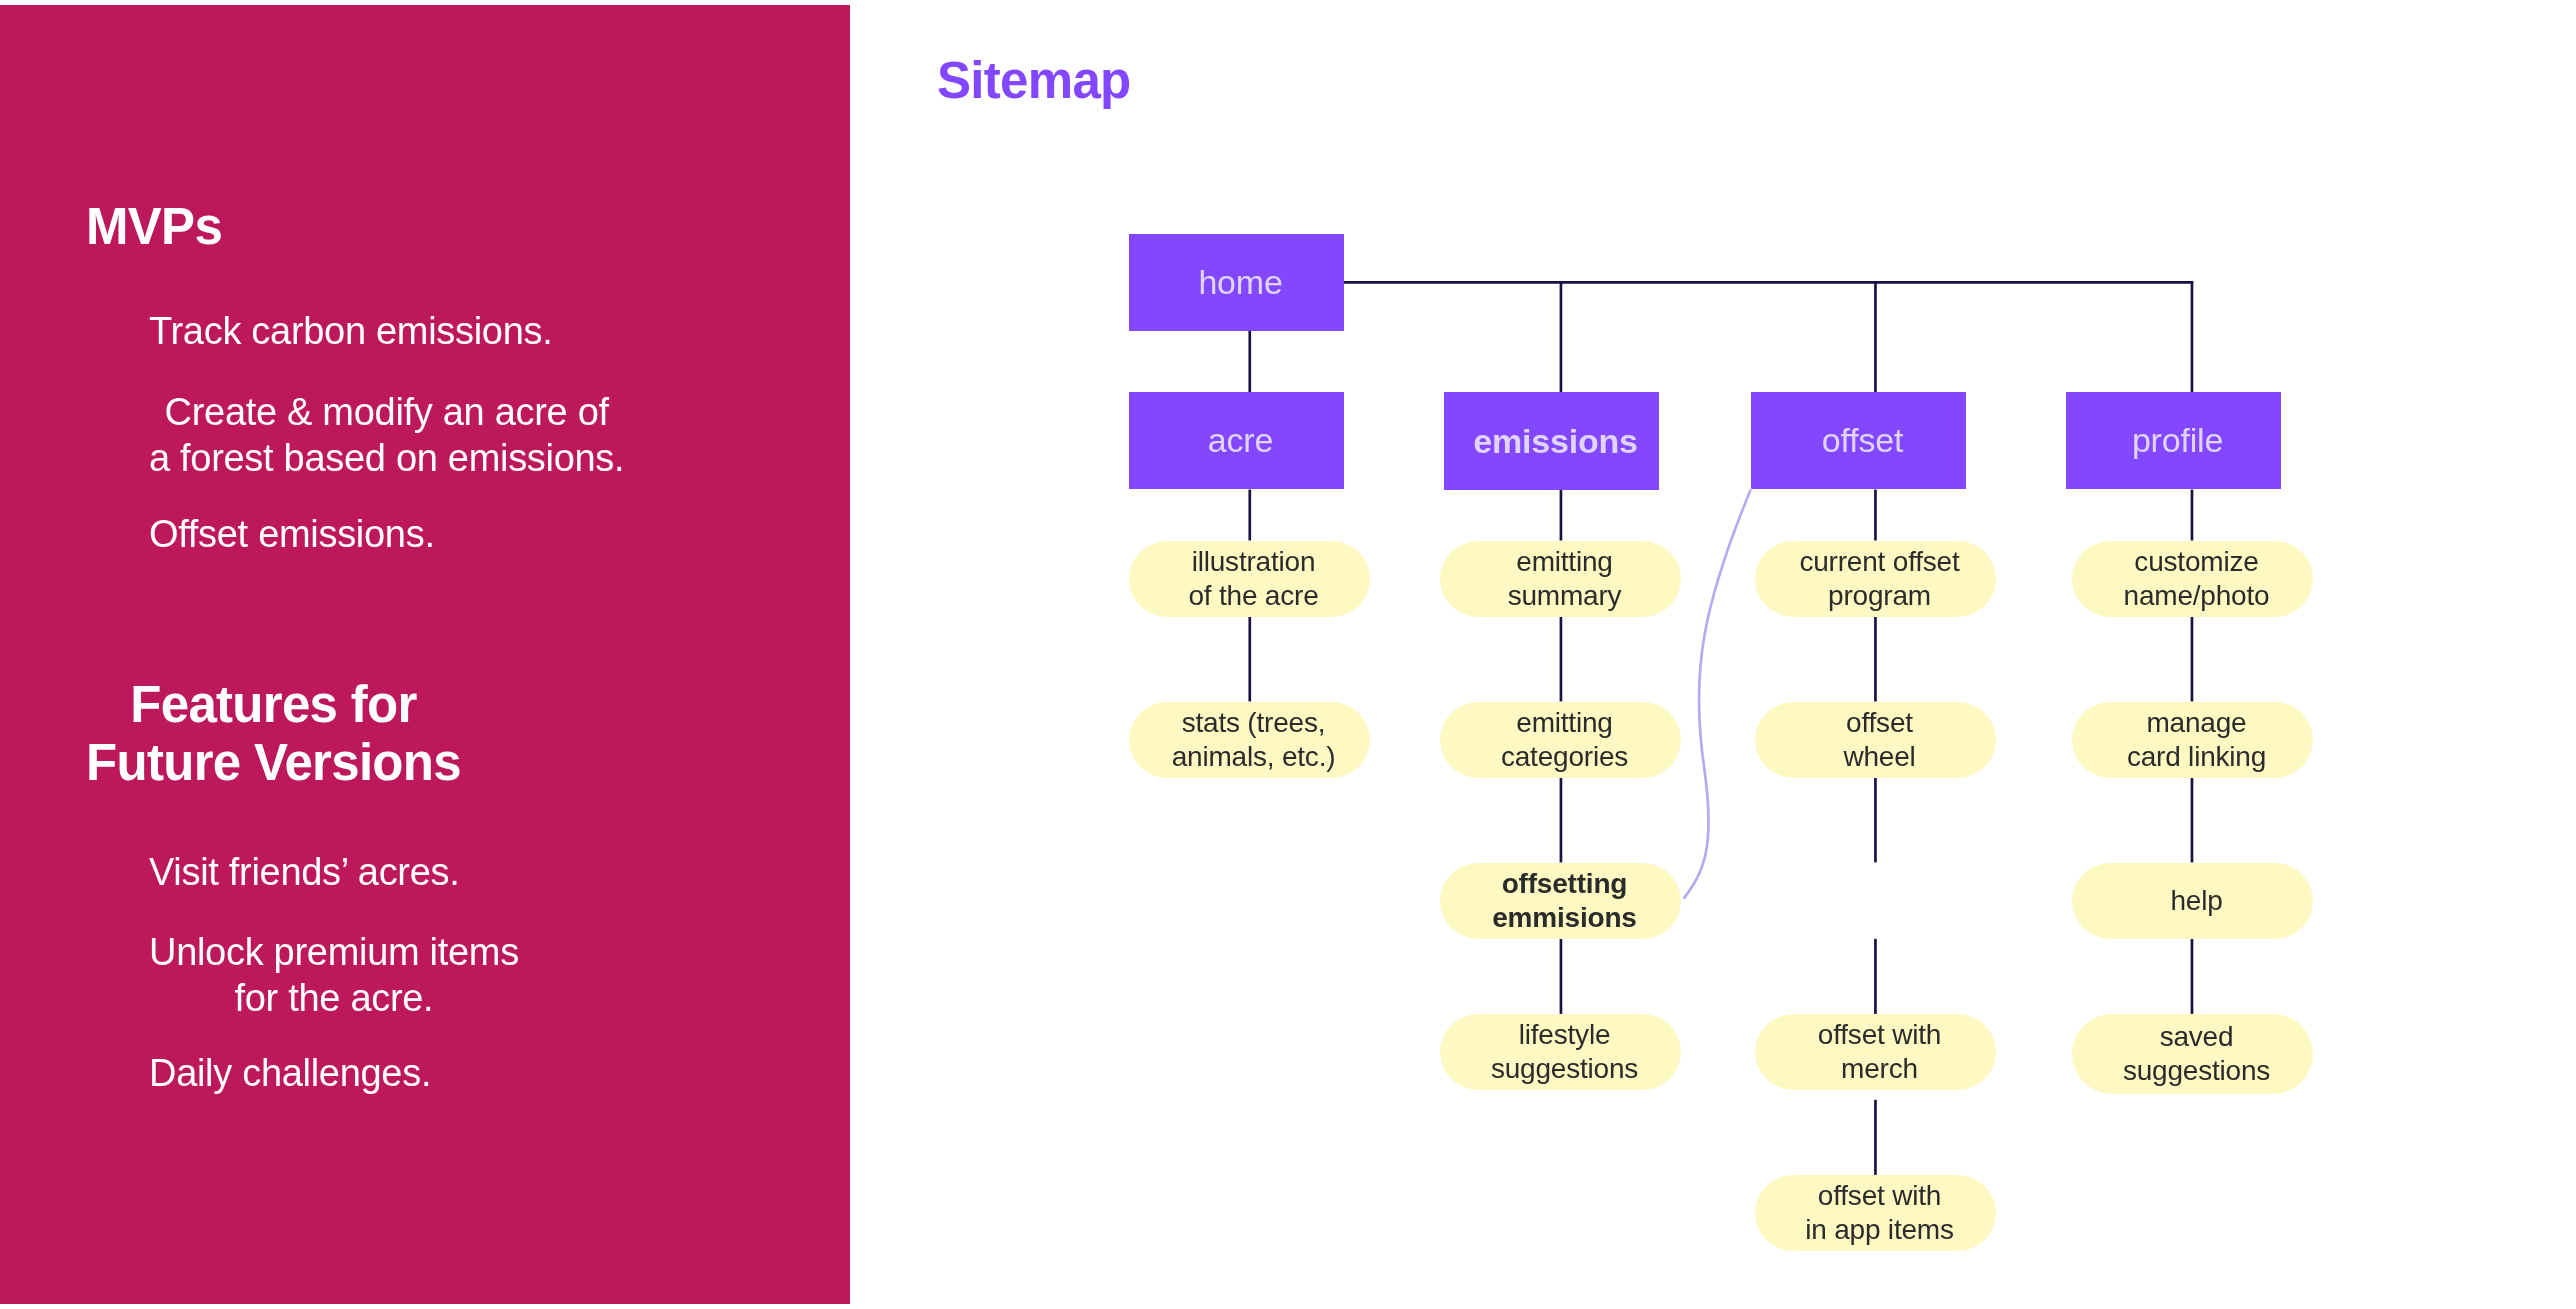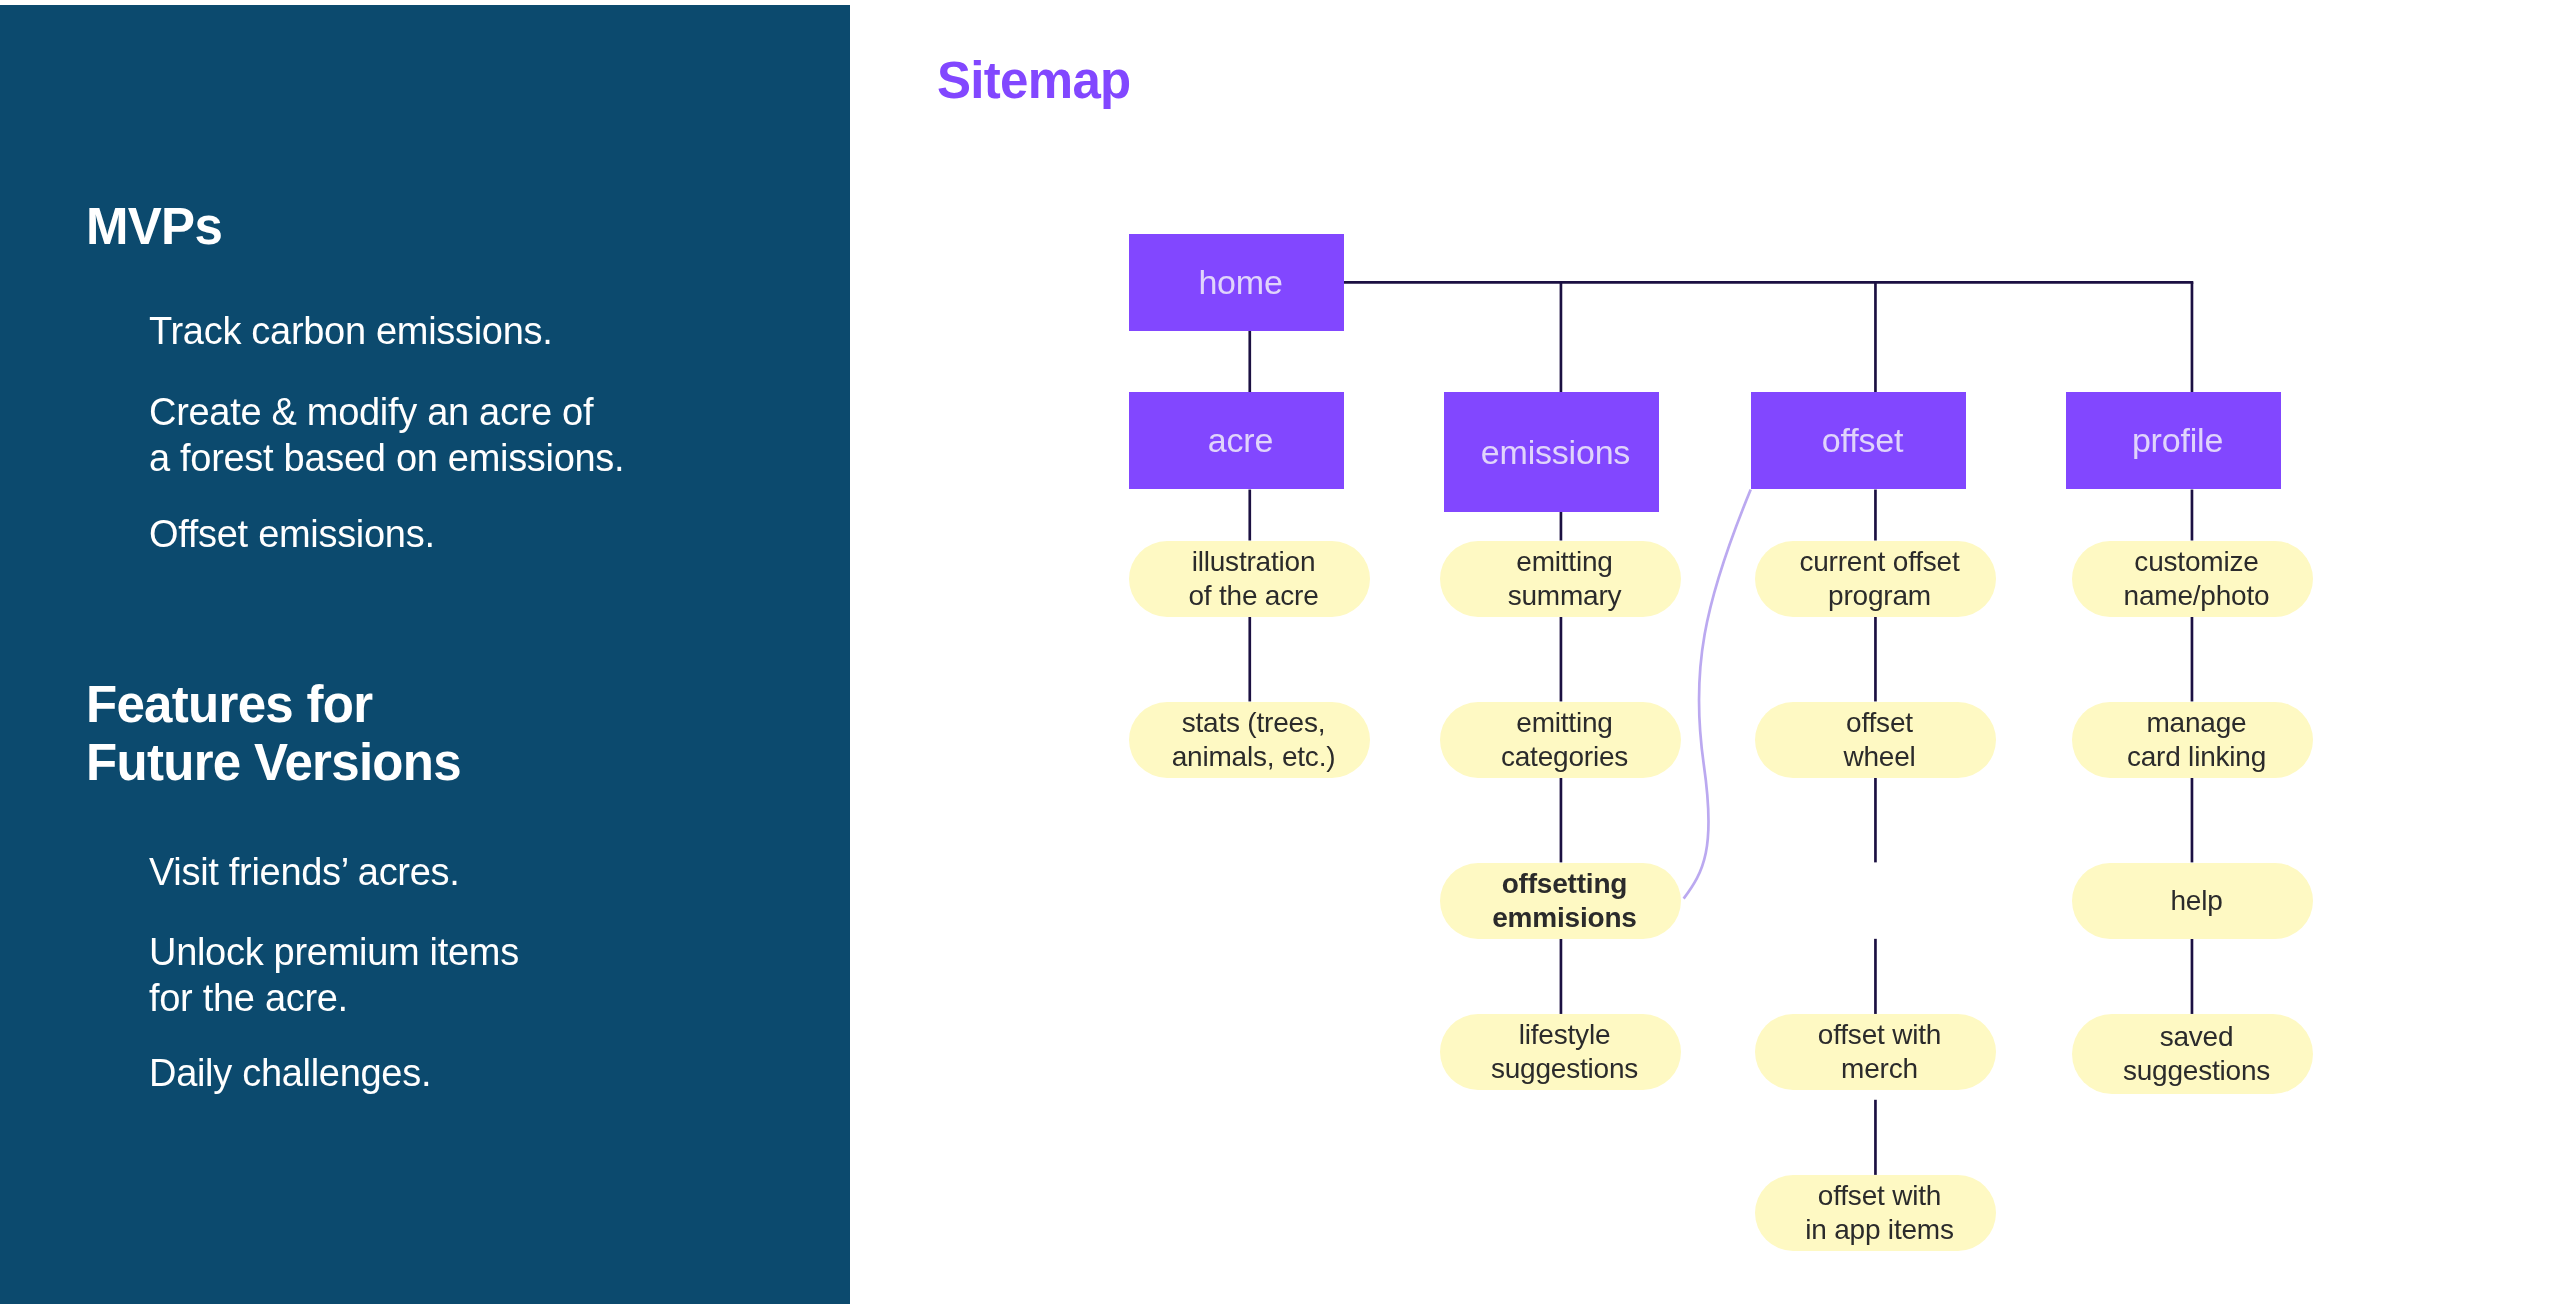--- a/index.html
+++ b/index.html
@@ -18,22 +18,23 @@
     overflow: hidden;
   }
 
   
   #sidebar {
     position: absolute;
     left: 0;
     top: 5.4px;
     width: 850px;
     height: 1299px;
-    background: #0c4a6e;
+    background: #be185d;
     box-sizing: border-box;
+    text-align: center;
   }
   .side-h {
     position: absolute;
     left: 86px;
     color: #ffffff;
     font-weight: bold;
     font-size: 51px;
     line-height: 58px;
     letter-spacing: -0.7px;
     white-space: pre-line;
@@ -173,21 +174,21 @@
         <path d="M 3268 1160 V 1286"></path>
         <path d="M 3268 1400 V 1512"></path>
       </g>
 
       <path d="M 2610 730 C 2540 900, 2520 1000, 2540 1140 C 2558 1265, 2540 1300, 2510 1340" stroke="#BBA9F0" stroke-width="4" fill="none"></path>
     </svg>
 
     <div class="node rect" style="left:1129px; top:234px; width:215px; height:97px;">home</div>
 
     <div class="node rect" style="left:1129px; top:392px; width:215px; height:97px;">acre</div>
-    <div class="node rect" style="left:1444px; top:392px; width:215px; height:120px;">emissions</div>
+    <div class="node rect" style="left:1444px; top:392px; width:215px; height:98px;font-weight:bold;">emissions</div>
     <div class="node rect" style="left:1751px; top:392px; width:215px; height:97px;">offset</div>
     <div class="node rect" style="left:2066px; top:392px; width:215px; height:97px;">profile</div>
 
     <div class="node pill" style="left:1129px; top:541px; width:241px; height:76px;">illustration
 of the acre</div>
     <div class="node pill" style="left:1129px; top:702px; width:241px; height:76px;">stats (trees,
 animals, etc.)</div>
 
     <div class="node pill" style="left:1440px; top:541px; width:241px; height:76px;">emitting
 summary</div>

